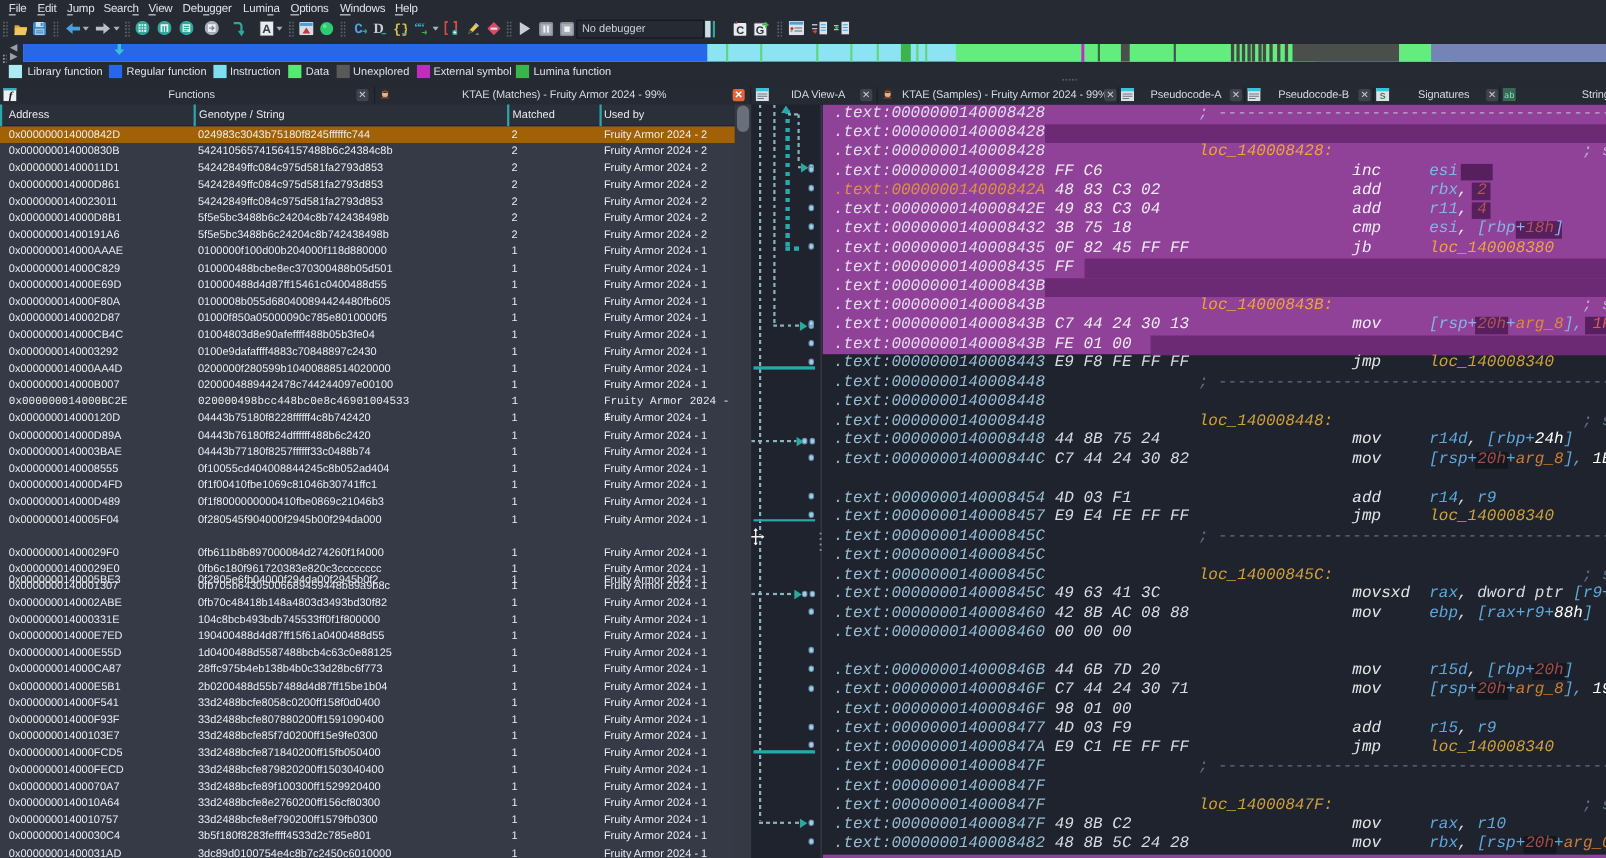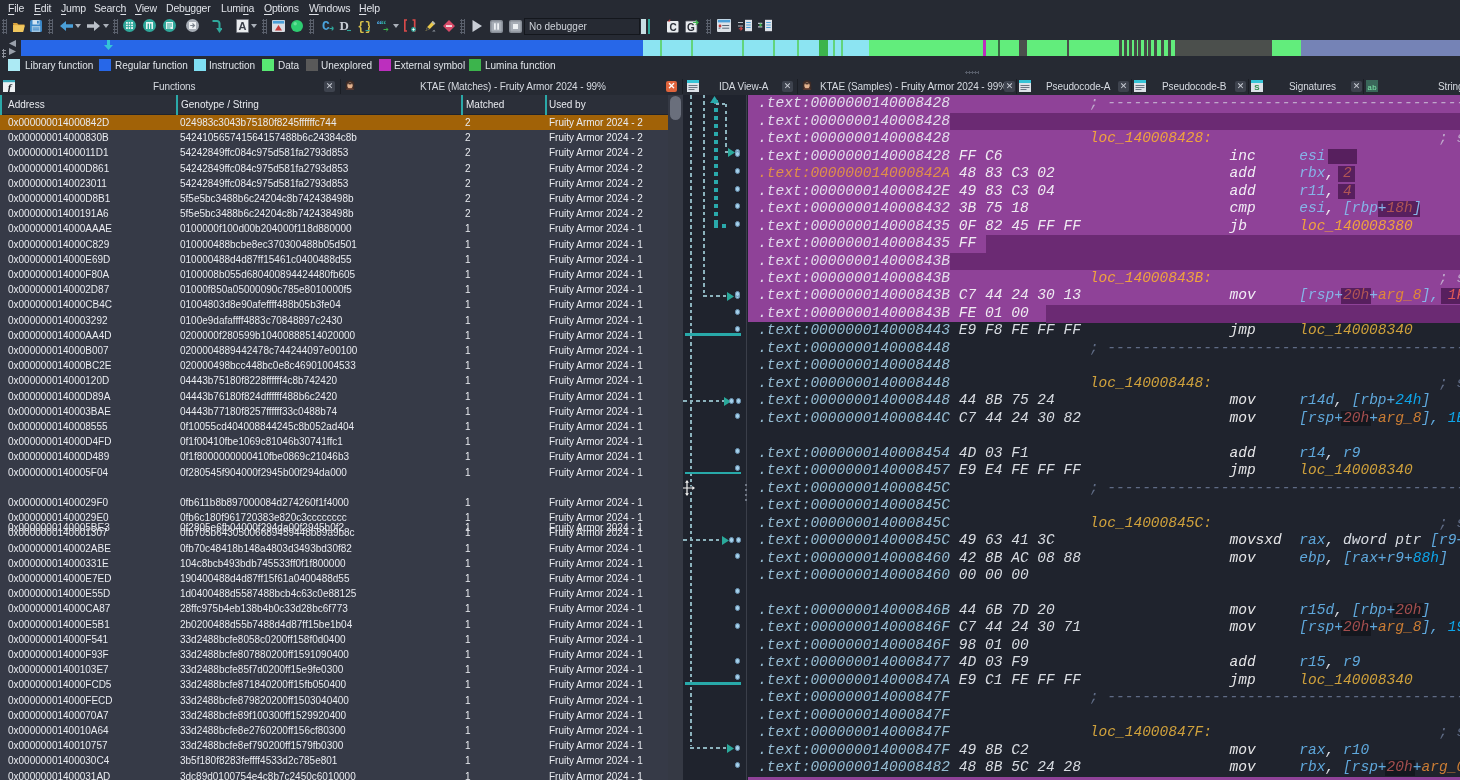--- a/index.html
+++ b/index.html
@@ -45,21 +45,21 @@
 .kbx{position:absolute;top:1px;height:15.5px;background:#14171e;}
 .adr{color:#96bdd3;}
 .adrp{color:#e2dcec;}
 .adro{color:#e0904a;}
 .byt{color:#d8dce2;}
 .bytp{color:#efeaf2;}
 .mn{color:#e6e6e8;}
 .mnp{color:#f2eef6;}
 .reg{color:#5fa8dc;}
 .regp{color:#86b4e8;}
-.num{color:#0ea5e9;}
+.num{color:#ffffff;}
 .nump{color:#e05858;}
 .dim{color:#a34e4e;}
 .dimp{color:#b05555;}
 .stk{color:#cb7d34;}
 .stkp{color:#e08838;}
 .loc{color:#cfa13c;}
 .locp{color:#f0a23e;}
 .cmt{color:#5f6b85;}
 .cmtp{color:#bfa7cb;}
 .pun{color:#d8dce2;}
@@ -460,21 +460,21 @@
         <span class="c2">0200000f280599b10400888514020000</span>
         <span class="c3">1</span>
         <span class="c4">Fruity Armor 2024 - 1</span>
       </div>
       <div class="trow" style="top:228.0px;">
         <span class="c1">0x000000014000B007</span>
         <span class="c2">0200004889442478c744244097e00100</span>
         <span class="c3">1</span>
         <span class="c4">Fruity Armor 2024 - 1</span>
       </div>
-      <div class="trow" style="top:243.2px;">
+      <div class="trow" style="top:243.2px;font-family:Liberation Mono, monospace;">
         <span class="c1">0x000000014000BC2E</span>
         <span class="c2">020000498bcc448bc0e8c46901004533</span>
         <span class="c3">1</span>
         <span class="c4">Fruity Armor 2024 - 1</span>
       </div>
       <div class="trow" style="top:258.4px;">
         <span class="c1">0x000000014000120D</span>
         <span class="c2">04443b75180f8228ffffff4c8b742420</span>
         <span class="c3">1</span>
         <span class="c4">Fruity Armor 2024 - 1</span>

